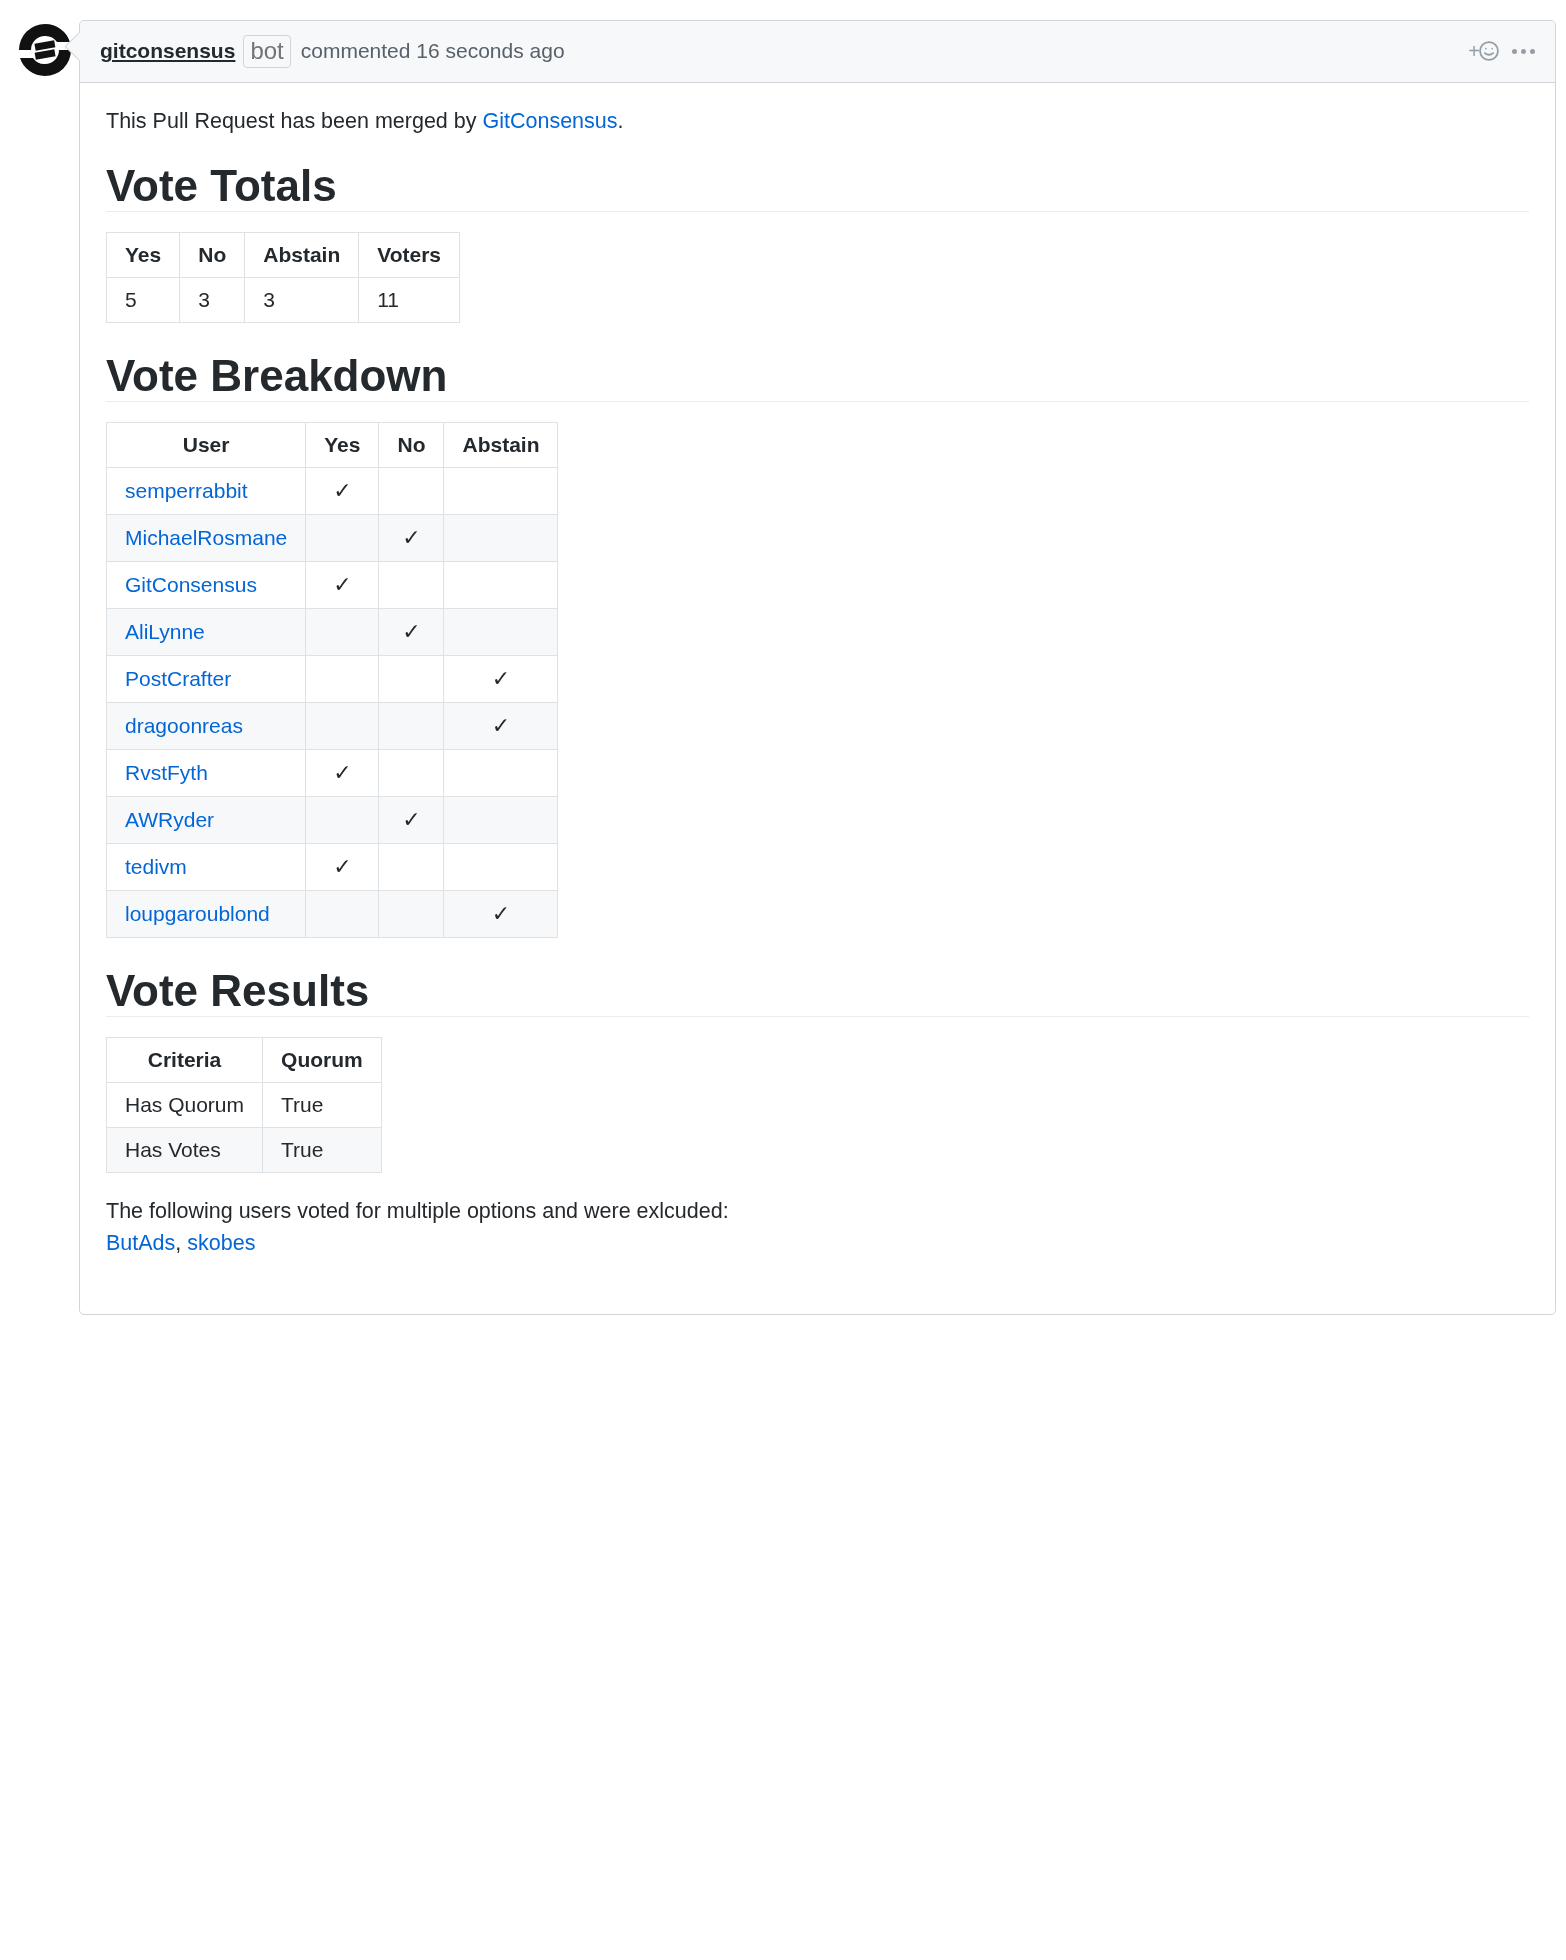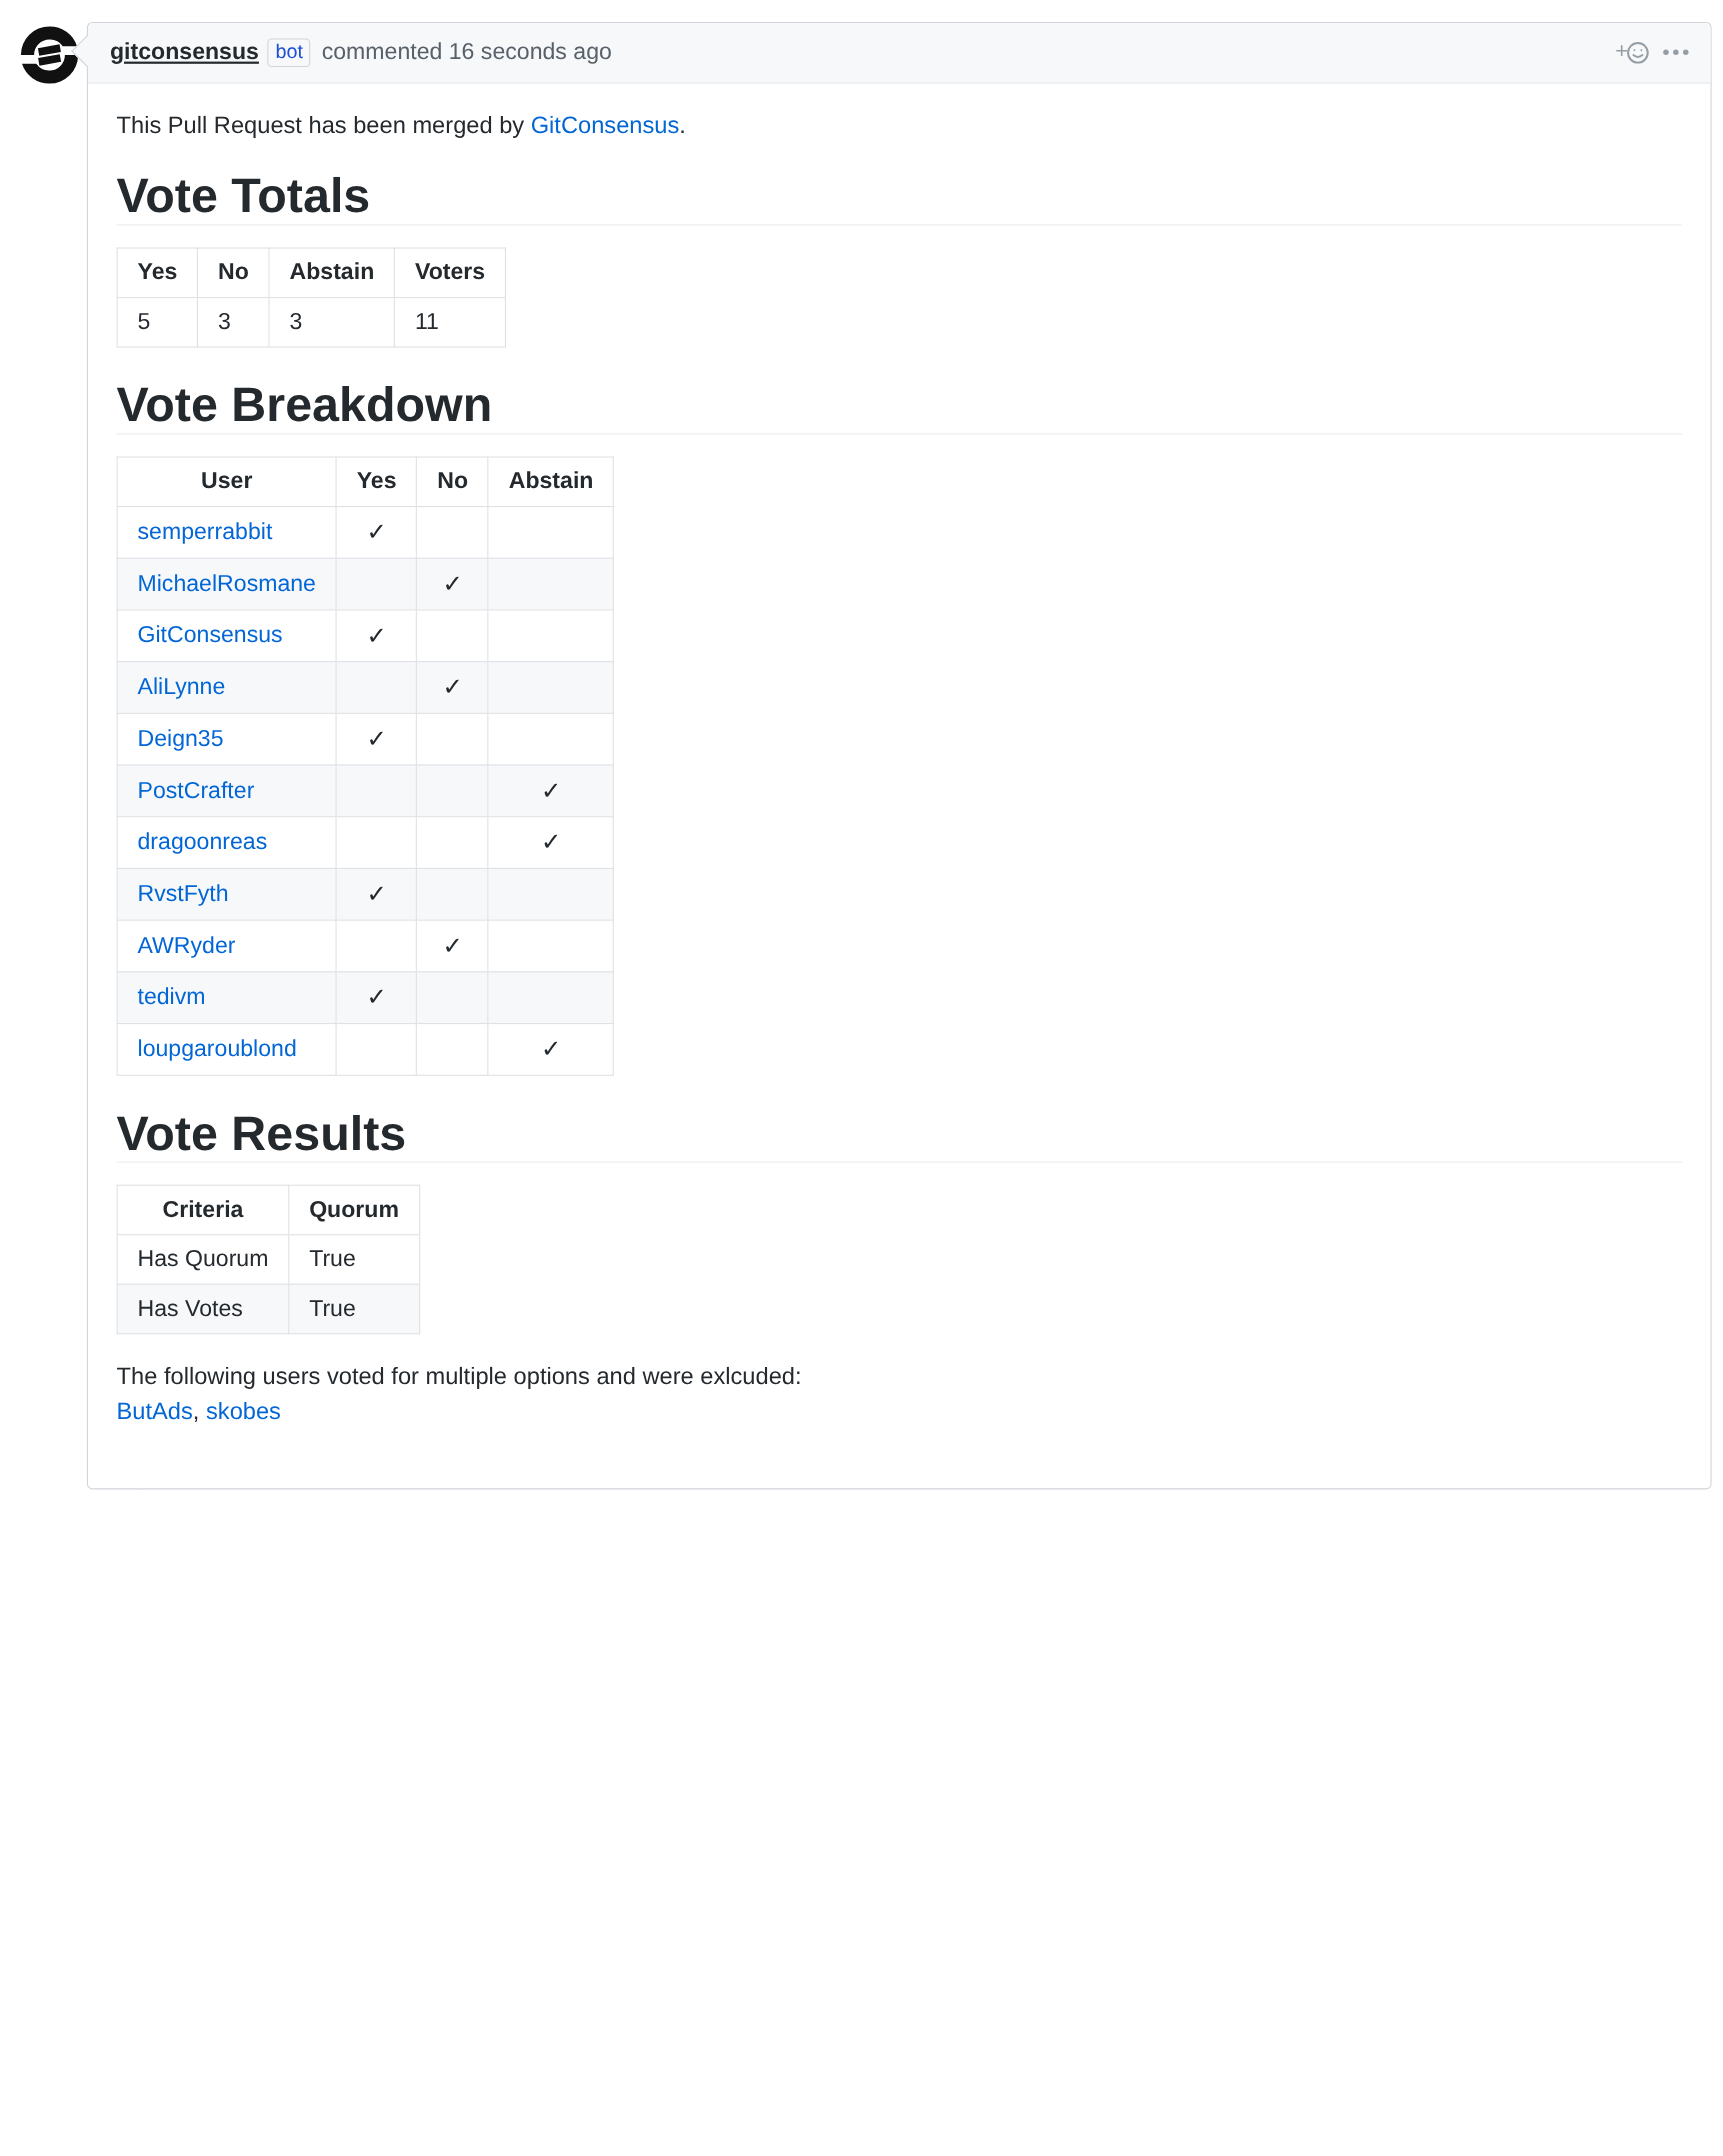--- a/index.html
+++ b/index.html
@@ -65,23 +65,23 @@
     }
     .comment-header .author {
       color: #24292e;
       font-weight: 600;
       margin-right: 8px;
     }
     .bot-badge {
       display: inline-block;
       border: 1.5px solid #d1d5da;
       border-radius: 4px;
-      font-size: 18px;
+      font-size: 24px;
       padding: 1px 6px;
-      color: #1d4ed8;
+      color: #737373;
       margin-right: 10px;
       font-weight: 500;
       line-height: 1.2;
     }
     .header-actions {
       margin-left: auto;
       display: flex;
       align-items: center;
       gap: 12px;
     }
@@ -225,26 +225,20 @@
               <td class="check"></td>
               <td class="check"></td>
             </tr>
             <tr>
               <td class="user"><a href="#">AliLynne</a></td>
               <td class="check"></td>
               <td class="check">✓</td>
               <td class="check"></td>
             </tr>
             <tr>
-              <td class="user"><a href="#">Deign35</a></td>
-              <td class="check">✓</td>
-              <td class="check"></td>
-              <td class="check"></td>
-            </tr>
-            <tr>
               <td class="user"><a href="#">PostCrafter</a></td>
               <td class="check"></td>
               <td class="check"></td>
               <td class="check">✓</td>
             </tr>
             <tr>
               <td class="user"><a href="#">dragoonreas</a></td>
               <td class="check"></td>
               <td class="check"></td>
               <td class="check">✓</td>

